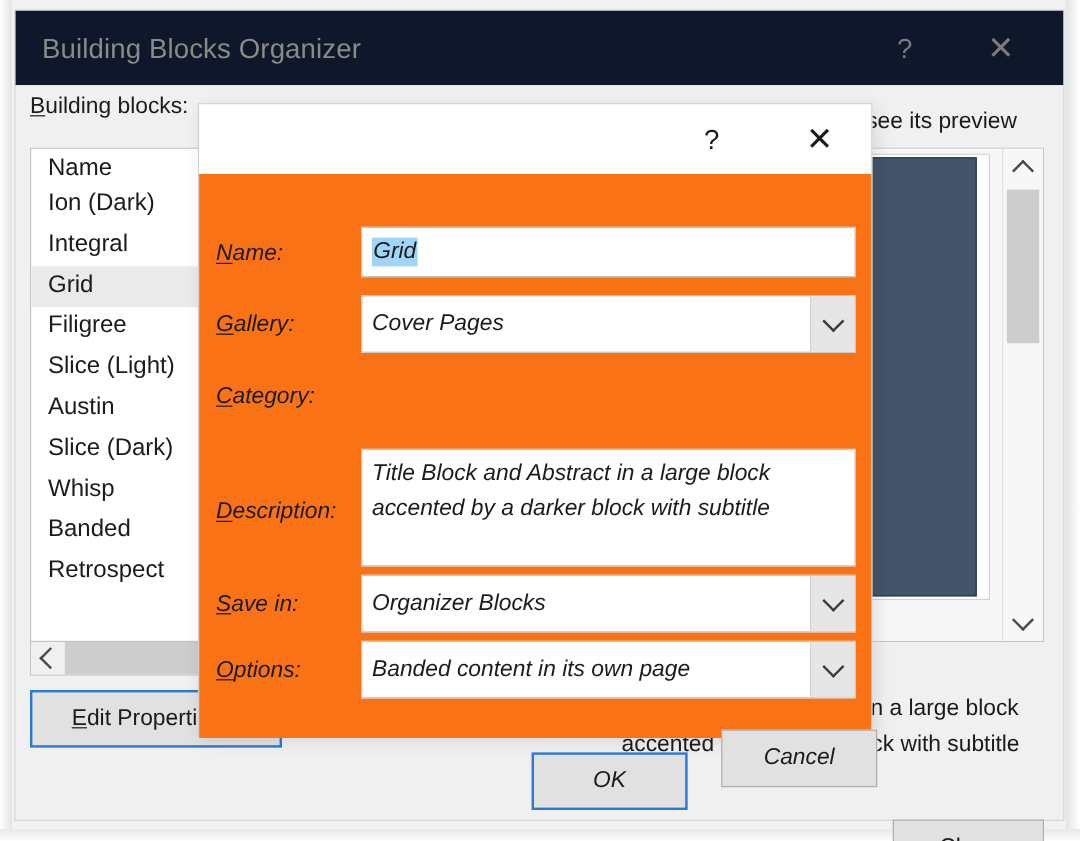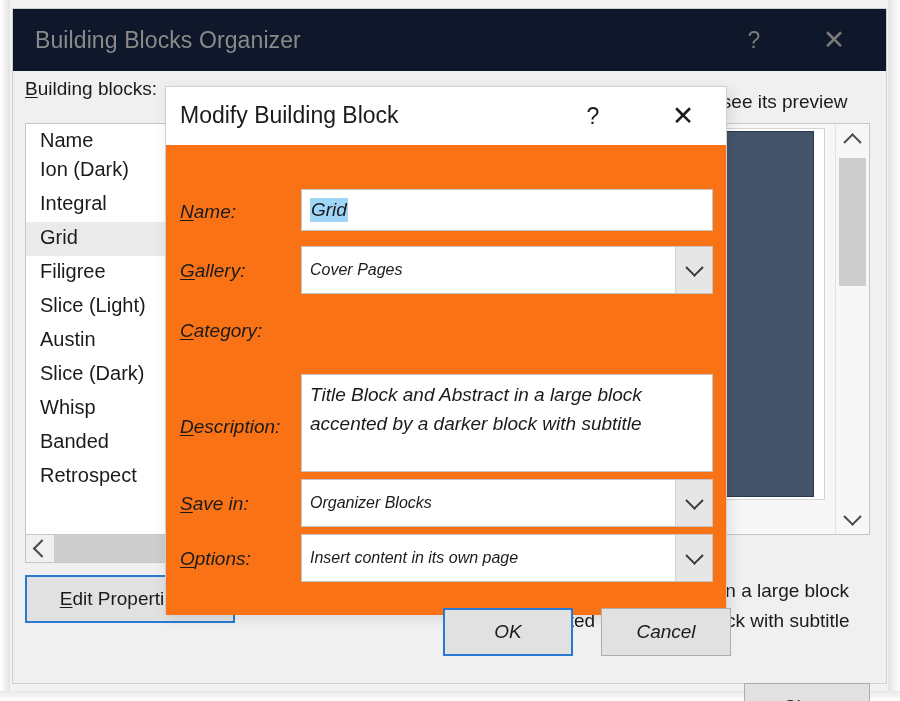--- a/index.html
+++ b/index.html
@@ -446,21 +446,21 @@
     box-sizing: border-box;
     display: flex;
     align-items: stretch;
     cursor: default;
   }
   .combo-value {
     flex: 1;
     display: flex;
     align-items: center;
     padding-left: 8px;
-    font-size: 16px;
+    font-size: 19px;
     color: #1b1b1b;
     white-space: nowrap;
     overflow: hidden;
   }
   .combo-arrow {
     width: 36px;
     background: #e6e6e6;
     border-left: 1px solid #d4d4d4;
     display: flex;
     align-items: center;
@@ -596,21 +596,20 @@
       <div class="btn close-btn">Close</div>
 
       <div class="watermark">groovyPost.com</div>
     </div>
   </div>
 
   <div class="modal-shadow"></div>
   <div class="modal">
 
     <div class="modal-titlebar">
-      <div class="modal-title">Modify Building Block</div>
       <div class="modal-tb-btn help">?</div>
       <div class="modal-tb-btn close">✕</div>
     </div>
 
     <div class="modal-body">
 
       <div class="row-label" style="top:56px"><span class="acc">N</span>ame:</div>
       <div class="textinput" style="top:44px">
           <span class="sel-text">Grid</span>
         </div>
@@ -631,24 +630,24 @@
       <div class="row-label" style="top:348px"><span class="acc">S</span>ave in:</div>
       <div class="combo" style="top:334px">
         <div class="combo-value">Organizer Blocks</div>
         <div class="combo-arrow">
             <span class="chev"></span>
           </div>
       </div>
 
       <div class="row-label" style="top:403px"><span class="acc">O</span>ptions:</div>
       <div class="combo" style="top:389px">
-        <div class="combo-value">Insert content in its own page</div>
+        <div class="combo-value">Banded content in its own page</div>
         <div class="combo-arrow">
             <span class="chev"></span>
           </div>
       </div>
 
-      <div class="modal-btn default" style="left:277px; top:463px">OK</div>
+      <div class="modal-btn default" style="left:277px; top:482px">OK</div>
       <div class="modal-btn" style="left:435px; top:463px">Cancel</div>
     </div>
   </div>
 
 </div>
 
 </body></html>

